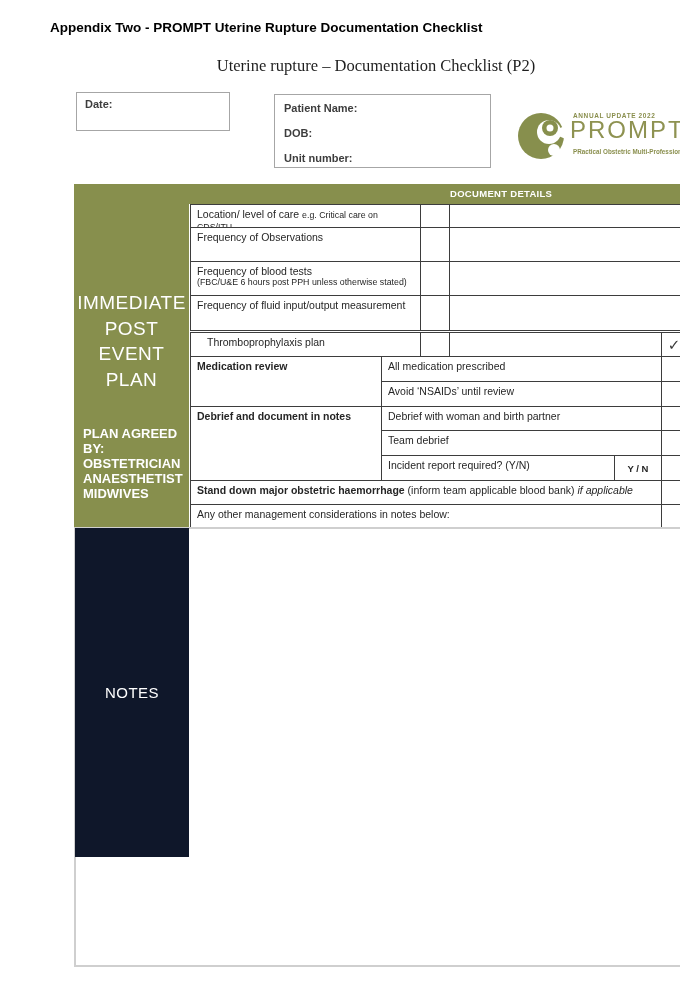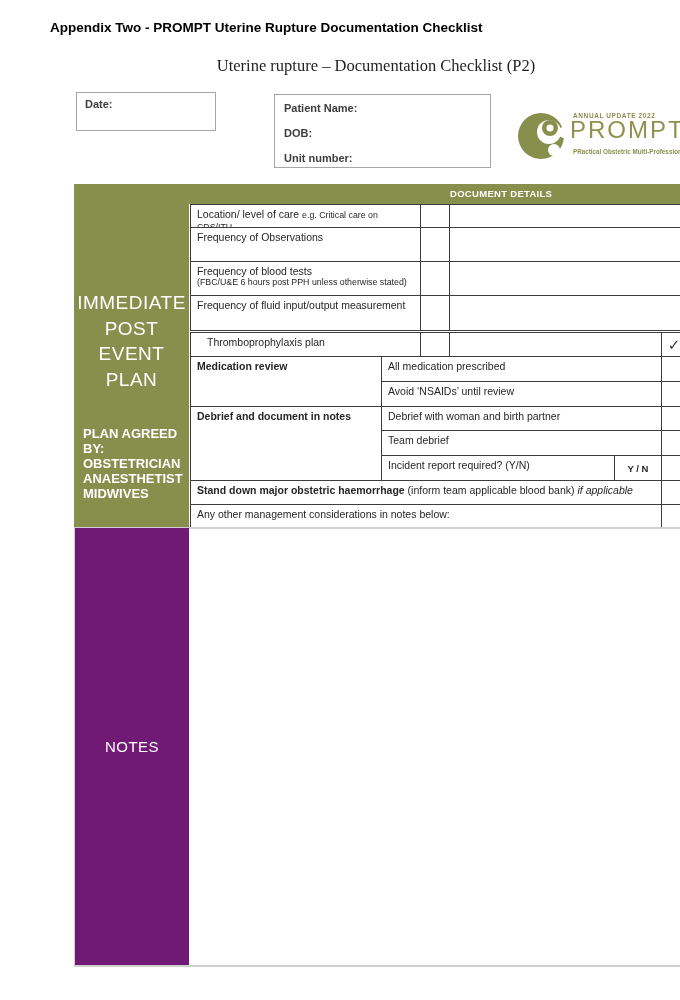--- a/index.html
+++ b/index.html
@@ -3,21 +3,21 @@
 <meta charset="utf-8">
 <style>
   html,body{margin:0;padding:0;background:#ffffff;}
   .page{
     position:relative;width:680px;height:1000px;background:#ffffff;overflow:hidden;
     font-family:"Liberation Sans","DejaVu Sans",sans-serif;color:#2e2e2e;margin-left:36px;
   }
   
   .doc-title{position:absolute;left:14px;top:20px;font-size:13.5px;font-weight:700;color:#000;}
   .doc-subtitle{position:absolute;left:0;top:56px;width:680px;text-align:center;font-size:16.5px;font-weight:400;color:#1f1f1f;font-family:Liberation Serif, serif;}
-  .date-box{position:absolute;left:40px;top:92px;width:140px;height:39px;border:1.5px solid #a6a6a6;box-sizing:border-box;}
+  .date-box{position:absolute;left:40px;top:92px;width:154px;height:39px;border:1.5px solid #a6a6a6;box-sizing:border-box;}
   .date-box .lbl{position:absolute;left:8px;top:5px;}
   .patient-box{position:absolute;left:238px;top:94px;width:217px;height:74px;border:1.5px solid #a6a6a6;box-sizing:border-box;}
   .patient-box .lbl{position:absolute;left:9px;}
   .fld-lbl{font-size:11px;font-weight:700;color:#3d3d3d;}
   
   .logo{position:absolute;left:480px;top:104px;width:168px;height:62px;}
   .logo-swirl{position:absolute;left:0;top:6px;}
   .logo-annual{position:absolute;left:57px;top:8px;font-size:6.5px;font-weight:700;letter-spacing:0.6px;color:#8a8f4e;}
   .logo-name{position:absolute;left:54px;top:12px;font-size:24px;font-weight:400;letter-spacing:2px;color:#8e9251;text-align:center;}
   .logo-tagline{position:absolute;left:57px;top:44px;font-size:6.3px;font-weight:700;color:#8a8f4e;white-space:nowrap;}
@@ -45,21 +45,21 @@
   .c-sub{left:345px;width:281px;}
   .c-inc{left:345px;width:234px;}
   .c-ynb{left:578px;width:48px;}
   .m0{top:356px;height:26px;} .m1{top:381px;height:26px;}
   .d0{top:406px;height:25px;} .d1{top:430px;height:26px;} .d2{top:455px;height:26px;}
   .g-med{top:356px;height:51px;} .g-deb{top:406px;height:75px;}
   .c-full{left:154px;width:472px;}
   .rsd{top:480px;height:25px;} .rao{top:504px;height:24px;}
   
   .notes-frame{position:absolute;left:38px;top:527px;width:613px;height:440px;border:2px solid #cfcfcf;box-sizing:border-box;background:#fff;}
-  .notes-side{position:absolute;left:39px;top:528px;width:114px;height:437px;background:#701a75;display:flex;align-items:center;justify-content:center;}
+  .notes-side{position:absolute;left:39px;top:528px;width:114px;height:329px;background:#0f172a;display:flex;align-items:center;justify-content:center;}
   .notes-label{color:#fff;font-size:15px;font-weight:500;letter-spacing:0.5px;}
   .page-num{position:absolute;left:670px;top:968px;font-size:12px;font-family:"Liberation Serif","DejaVu Serif",serif;color:#1a1a1a;}
 </style>
 </head>
 <body>
 
 <div class="page">
 
   <div class="doc-title">Appendix Two - PROMPT Uterine Rupture Documentation Checklist</div>
   <div class="doc-subtitle">Uterine rupture – Documentation Checklist (P2)</div>

